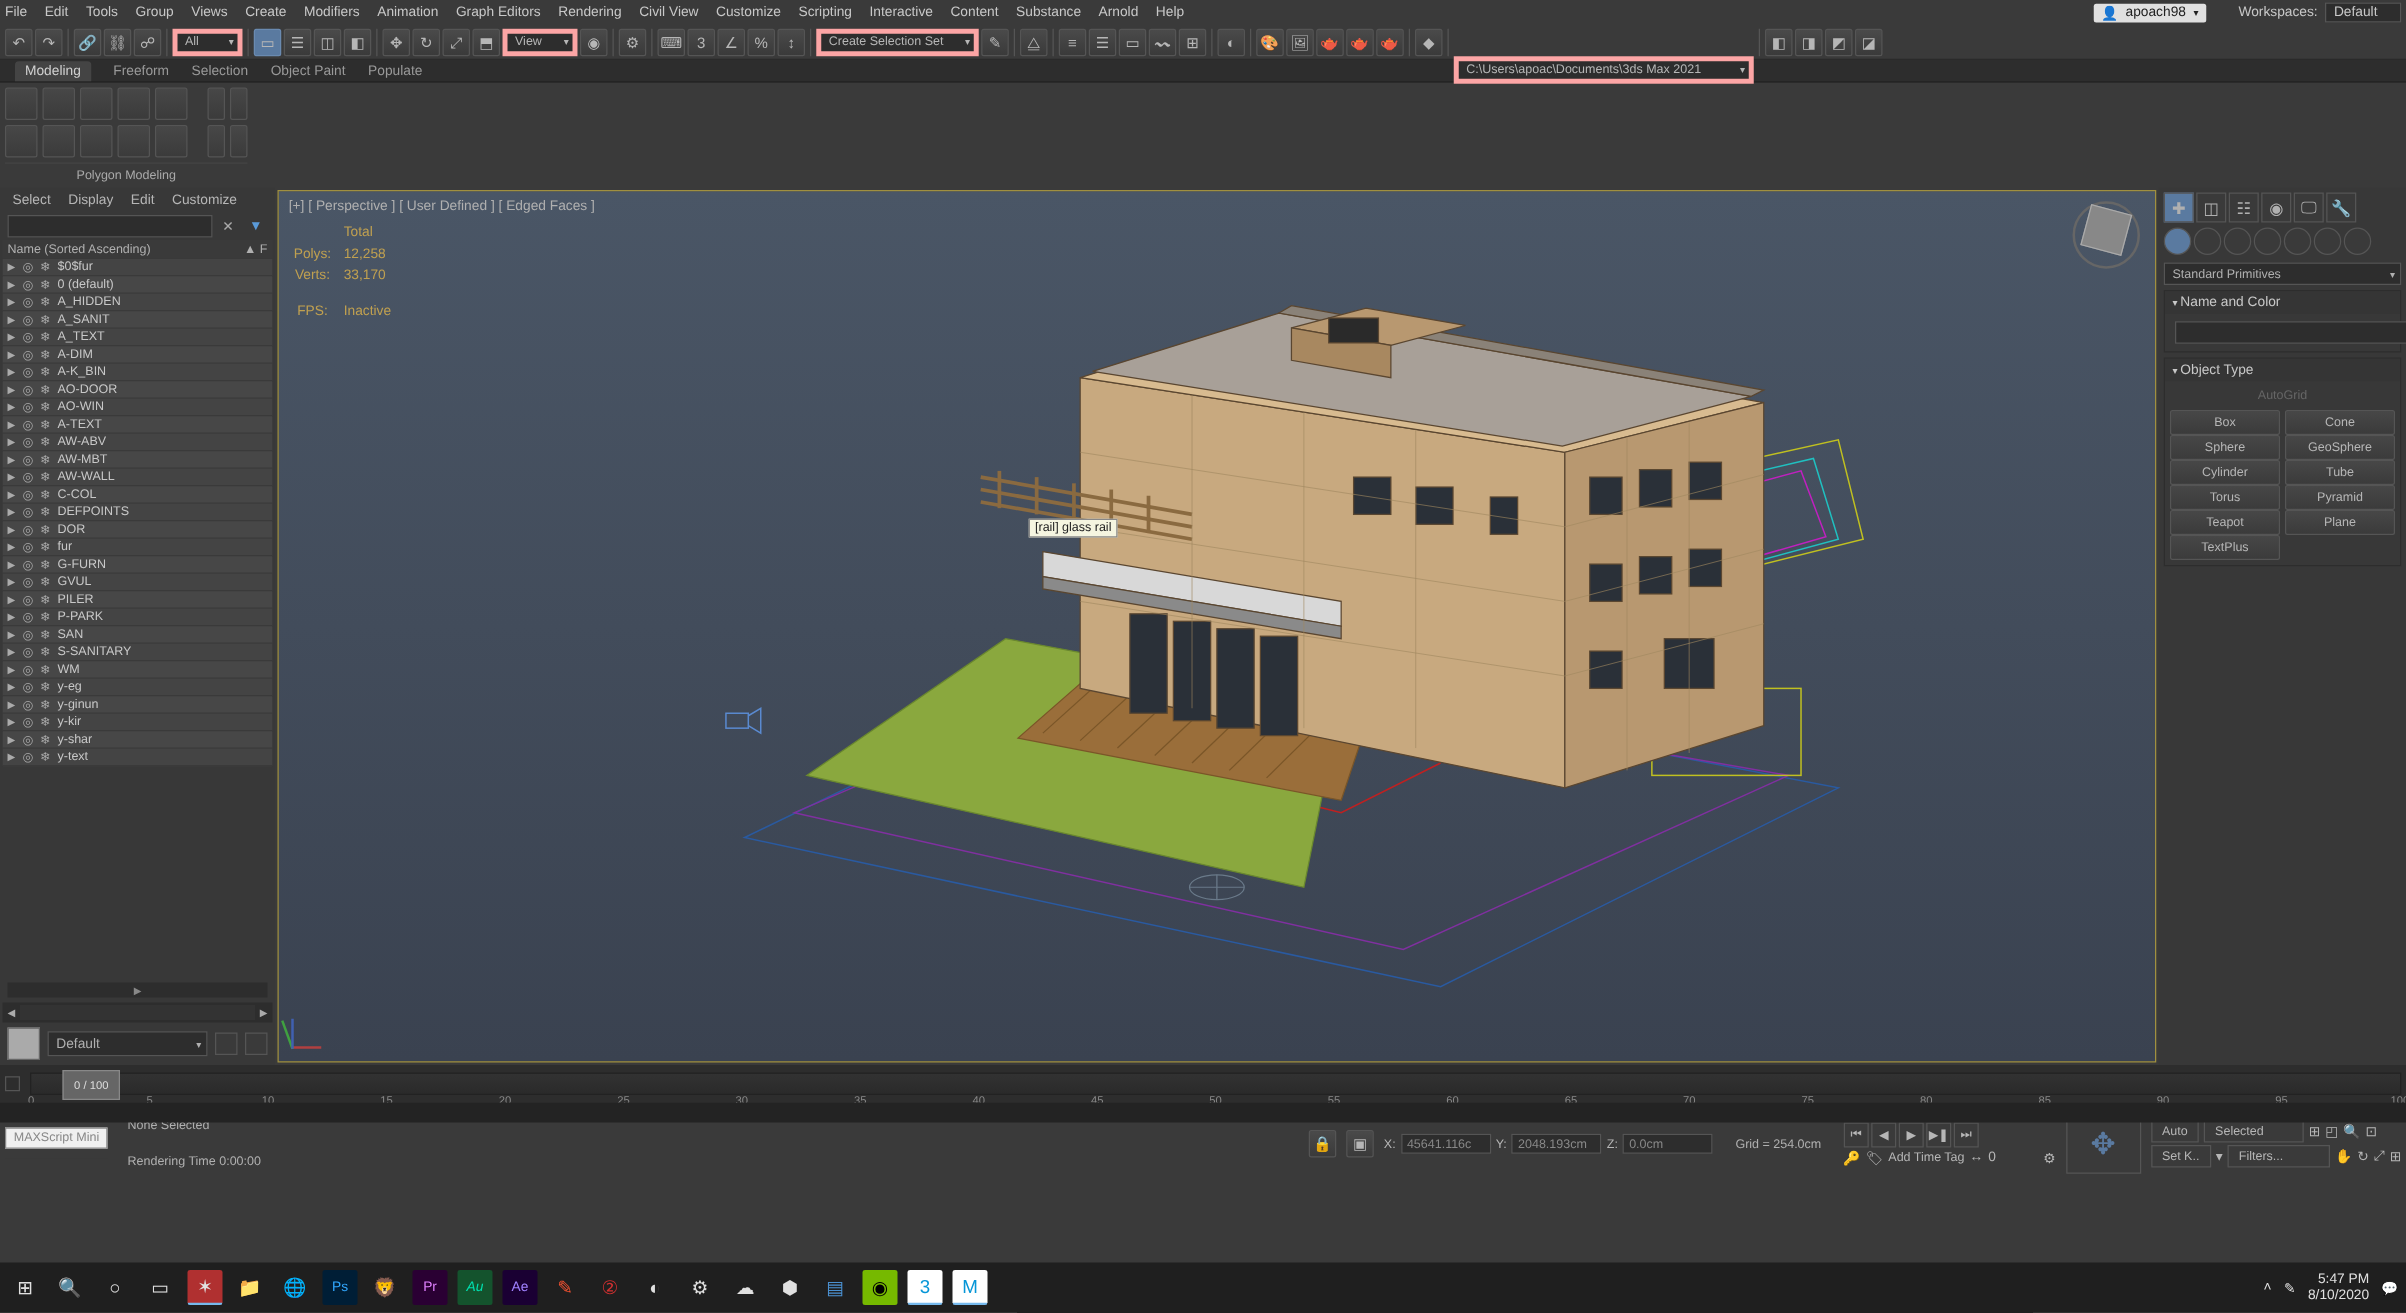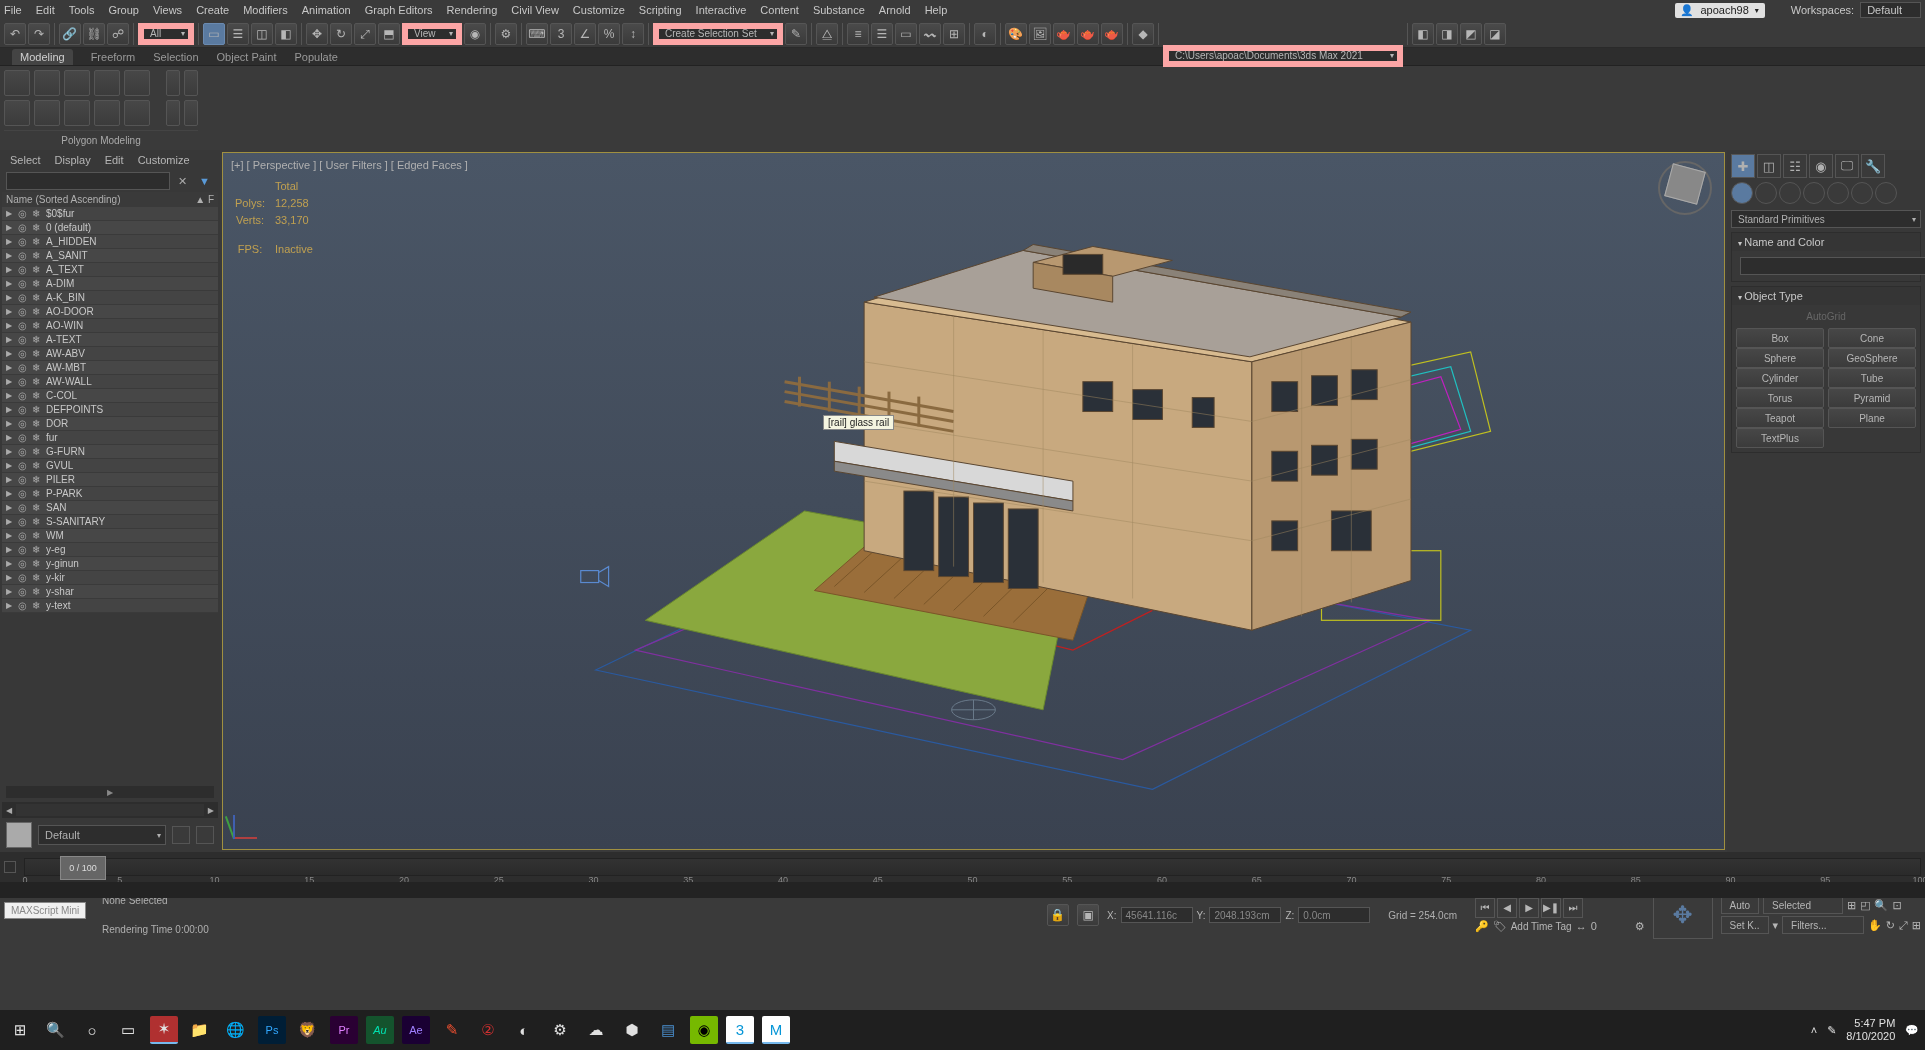--- a/index.html
+++ b/index.html
@@ -5,21 +5,21 @@
 * { margin:0; padding:0; box-sizing:border-box; font-family:"Segoe UI",Tahoma,sans-serif; user-select:none; }
 body { background:#3a3a3a; color:#b6b6b6; font-size:11px; width:1925px; height:1050px; overflow:hidden; position:relative; }
 .menubar { background:#3a3a3a; height:20px; display:flex; align-items:center; padding:0 4px; gap:14px; }
 .menubar .item { color:#c8c8c8; cursor:pointer; }
 .user-box { margin-left:auto; display:flex; align-items:center; gap:6px; background:#e0e0e0; color:#222; padding:1px 6px; border-radius:2px; }
 .workspaces { margin-left:12px; display:flex; align-items:center; gap:6px; color:#c8c8c8; }
 .workspaces .dd { background:#2d2d2d; border:1px solid #555; padding:1px 18px 1px 6px; position:relative; }
 .toolbar-row { background:#3a3a3a; height:28px; display:flex; align-items:center; gap:2px; padding:2px 4px; border-bottom:1px solid #2a2a2a; }
 .tbtn { width:22px; height:22px; background:linear-gradient(#4a4a4a,#3a3a3a); border:1px solid #555; border-radius:2px; display:flex; align-items:center; justify-content:center; font-size:12px; color:#b6b6b6; cursor:pointer; }
 .tbtn.active { background:#5a7aa0; border-color:#6a8ab0; }
-.tdd { height:22px; background:#2d2d2d; border:6px solid #fca5a5; padding:0 16px 0 6px; display:flex; align-items:center; font-size:10px; position:relative; }
+.tdd { height:22px; background:#2d2d2d; border:4px solid #fca5a5; padding:0 16px 0 6px; display:flex; align-items:center; font-size:10px; position:relative; }
 .tdd::after { content:"▾"; position:absolute; right:3px; font-size:8px; }
 .tsep { width:1px; height:22px; background:#555; margin:0 2px; }
 .ribbon-tabs { height:18px; background:#2d2d2d; display:flex; gap:18px; padding:0 12px; align-items:center; border-bottom:1px solid #222; }
 .ribbon-tabs .tab { color:#999; cursor:pointer; }
 .ribbon-tabs .tab.active { color:#d0d0d0; background:#444; padding:2px 8px; border-radius:3px 3px 0 0; }
 .ribbon-body { display:flex; gap:6px; padding:4px; }
 .ribbon-group { display:flex; flex-direction:column; gap:4px; }
 .ribbon-group-row { display:flex; gap:4px; }
 .rbtn { width:26px; height:26px; background:linear-gradient(#474747,#3b3b3b); border:1px solid #555; border-radius:2px; cursor:pointer; }
 .rbtn.wide { width:14px; }
@@ -72,21 +72,21 @@
 .rollout-head { background:#353535; padding:3px 6px; font-size:11px; color:#c8c8c8; cursor:pointer; }
 .rollout-head::before { content:"▾ "; font-size:8px; }
 .rollout-body { padding:4px; display:flex; flex-direction:column; gap:4px; }
 .autogrid { text-align:center; color:#666; font-size:10px; padding:2px 0; }
 .btn-row { display:flex; gap:4px; }
 .pbtn { flex:1; height:20px; background:linear-gradient(#474747,#3b3b3b); border:1px solid #555; border-radius:2px; font-size:10px; color:#b6b6b6; display:flex; align-items:center; justify-content:center; cursor:pointer; }
 .name-color { display:flex; gap:4px; padding:2px 4px; }
 .name-color input { flex:1; background:#2d2d2d; border:1px solid #555; height:18px; color:#b6b6b6; padding:0 4px; }
 .timeline { height:30px; background:#2d2d2d; display:flex; align-items:center; position:relative; }
 .time-track { flex:1; height:18px; background:linear-gradient(#323232,#2a2a2a); margin:0 4px; position:relative; border:1px solid #222; }
-.time-handle { position:absolute; left:35px; top:-3px; width:46px; height:24px; background:#666; border:1px solid #888; display:flex; align-items:center; justify-content:center; font-size:9px; color:#ddd; }
+.time-handle { position:absolute; left:25px; top:-3px; width:46px; height:24px; background:#666; border:1px solid #888; display:flex; align-items:center; justify-content:center; font-size:9px; color:#ddd; }
 .time-ticks { position:absolute; bottom:-14px; left:0; right:0; height:14px; }
 .time-ticks span { position:absolute; font-size:9px; color:#888; transform:translateX(-50%); }
 .status-row { height:34px; background:#3a3a3a; display:flex; align-items:center; padding:0 4px; gap:8px; }
 .status-left { width:90px; }
 .status-mid { flex:1; display:flex; flex-direction:column; gap:18px; font-size:10px; color:#b0b0b0; }
 .coord-box { display:flex; align-items:center; gap:4px; font-size:10px; }
 .coord-box .fld { background:#2d2d2d; border:1px solid #555; width:72px; height:16px; padding:0 4px; color:#888; display:flex; align-items:center; }
 .transport { display:flex; gap:2px; }
 .transport .pb { width:20px; height:20px; border:1px solid #555; background:#3a3a3a; display:flex; align-items:center; justify-content:center; font-size:10px; cursor:pointer; }
 .nav-box { width:60px; height:48px; background:#3a3a3a; border:1px solid #555; display:flex; align-items:center; justify-content:center; font-size:24px; color:#5a7aa0; }
@@ -433,21 +433,21 @@
     </div>
     <div class="lp-swatch">
       <div class="chip"></div>
       <div class="dd">Default</div>
       <div class="ibtn"></div>
       <div class="ibtn"></div>
     </div>
   </div>
 
   <div class="viewport">
-    <div class="vp-label">[+] [ Perspective ] [ User Filters ] [ Edged Faces ]</div>
+    <div class="vp-label">[+] [ Perspective ] [ User Defined ] [ Edged Faces ]</div>
     <div class="vp-stats">
       <table>
         <tbody>
             <tr>
               <td></td>
               <td>Total</td>
             </tr>
         <tr>
               <td>Polys:</td>
               <td>12,258</td>

